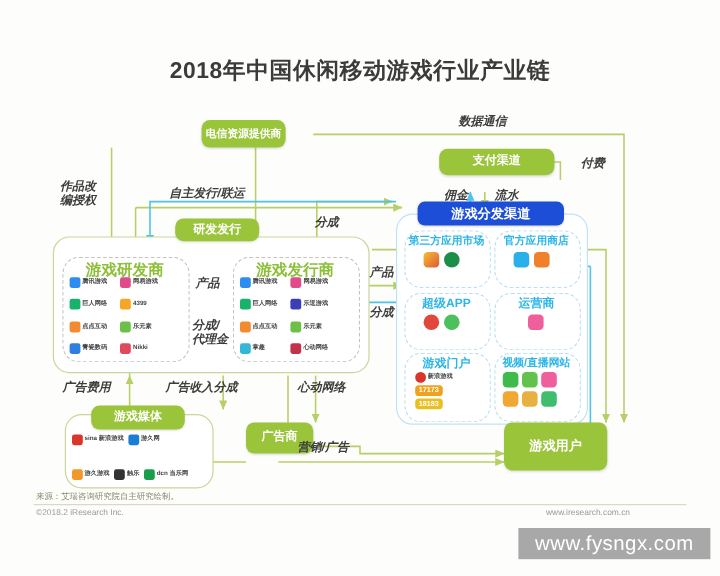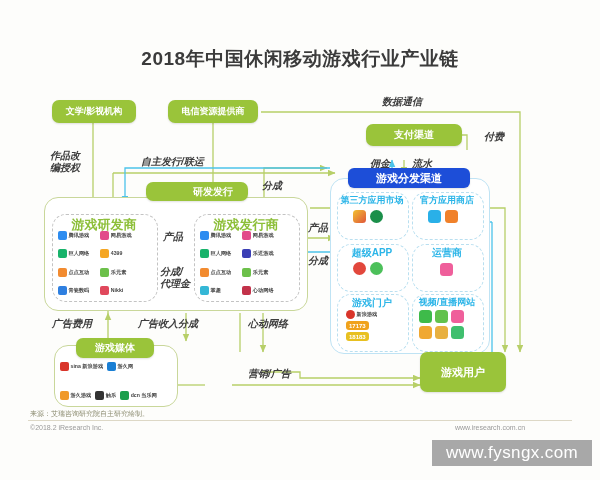--- a/index.html
+++ b/index.html
@@ -127,35 +127,34 @@
       <path d="M392,174 L392,160" marker-end="url(#abl)"></path>
 
       <path d="M478,352 L478,262"></path>
     </g>
   </svg>
 
   <div class="wm" id="wm-bot">www.fysngx.com</div>
 
   <div class="title">2018年中国休闲移动游戏行业产业链</div>
 
-  <div class="gbox" style="left:52px;top:100px;width:84px;height:23px;">文学/影视机构</div>
-  <div class="gbox" style="left:168px;top:100px;width:90px;height:23px;">电信资源提供商</div>
+  <div class="gbox" style="left:168px;top:100px;width:70px;height:23px;">电信资源提供商</div>
 
   <div class="lab" style="left:50px;top:150px;">作品改
 编授权</div>
   <div class="lab" style="left:141px;top:156px;">自主发行/联运</div>
   <div class="lab" style="left:382px;top:96px;">数据通信</div>
 
   <div class="gbox" style="left:366px;top:124px;width:96px;height:22px;font-size:10px;">支付渠道</div>
   <div class="lab" style="left:484px;top:131px;">付费</div>
   <div class="lab" style="left:370px;top:158px;">佣金</div>
   <div class="lab" style="left:412px;top:158px;">流水</div>
 
   <div class="outline" style="left:44px;top:197px;width:262px;height:112px;"></div>
-  <div class="gbox" style="left:146px;top:182px;width:70px;height:19px;font-size:10px;padding-left:32px;">研发发行</div>
+  <div class="gbox" style="left:146px;top:182px;width:70px;height:19px;font-size:10px;">研发发行</div>
   <div class="lab" style="left:262px;top:180px;">分成</div>
 
   <div class="dashed" style="left:52px;top:214px;width:104px;height:86px;"></div>
   <div class="secthead head-green" style="left:52px;top:216px;width:104px;">游戏研发商</div>
   <div class="logorow" id="dev-logos" style="left:58px;top:231px;width:92px;height:64px;">
       <span class="logo" style="width: 46%; margin-right: 0px;">
         <span class="lg-mark" style="background: rgb(45, 140, 240);"></span>
         <span>腾讯游戏</span>
       </span>
       <span class="logo" style="width: 46%; margin-right: 0px;">
@@ -304,20 +303,21 @@
       <span class="logo" style="width: auto; margin-right: 4px;">
         <span class="lg-mark" style="background: rgb(51, 51, 51);"></span>
         <span>触乐</span>
       </span>
       <span class="logo" style="width: auto; margin-right: 4px;">
         <span class="lg-mark" style="background: rgb(26, 158, 75);"></span>
         <span>dcn 当乐网</span>
       </span>
     </div>
 
+  <div class="gbox" style="left:205px;top:352px;width:56px;height:26px;font-size:10px;">广告商</div>
 
   <div class="lab" style="left:248px;top:368px;">营销/广告</div>
 
   <div class="gbox" style="left:420px;top:352px;width:86px;height:40px;font-size:11px;">游戏用户</div>
 
   <div class="footsrc">来源：艾瑞咨询研究院自主研究绘制。</div>
   <div class="footline"></div>
   <div class="foot1">©2018.2 iResearch Inc.</div>
   <div class="foot2">www.iresearch.com.cn</div>
 </div>

